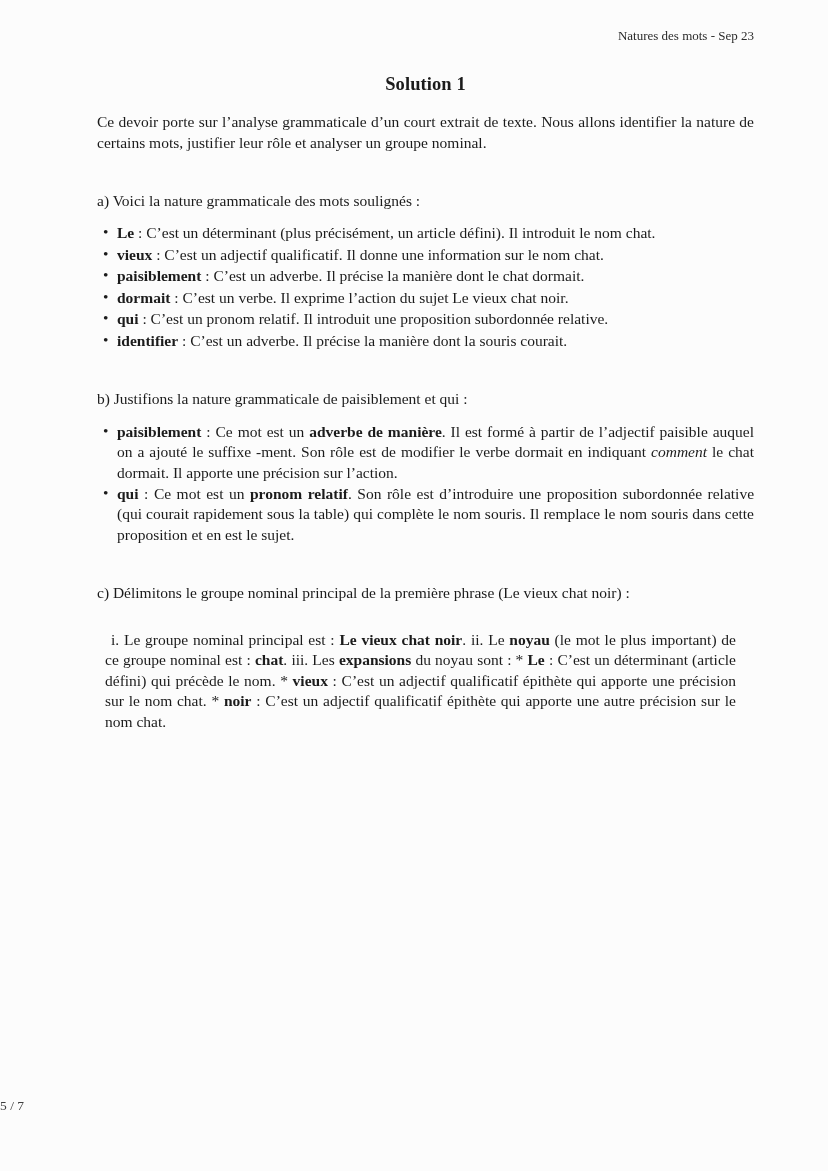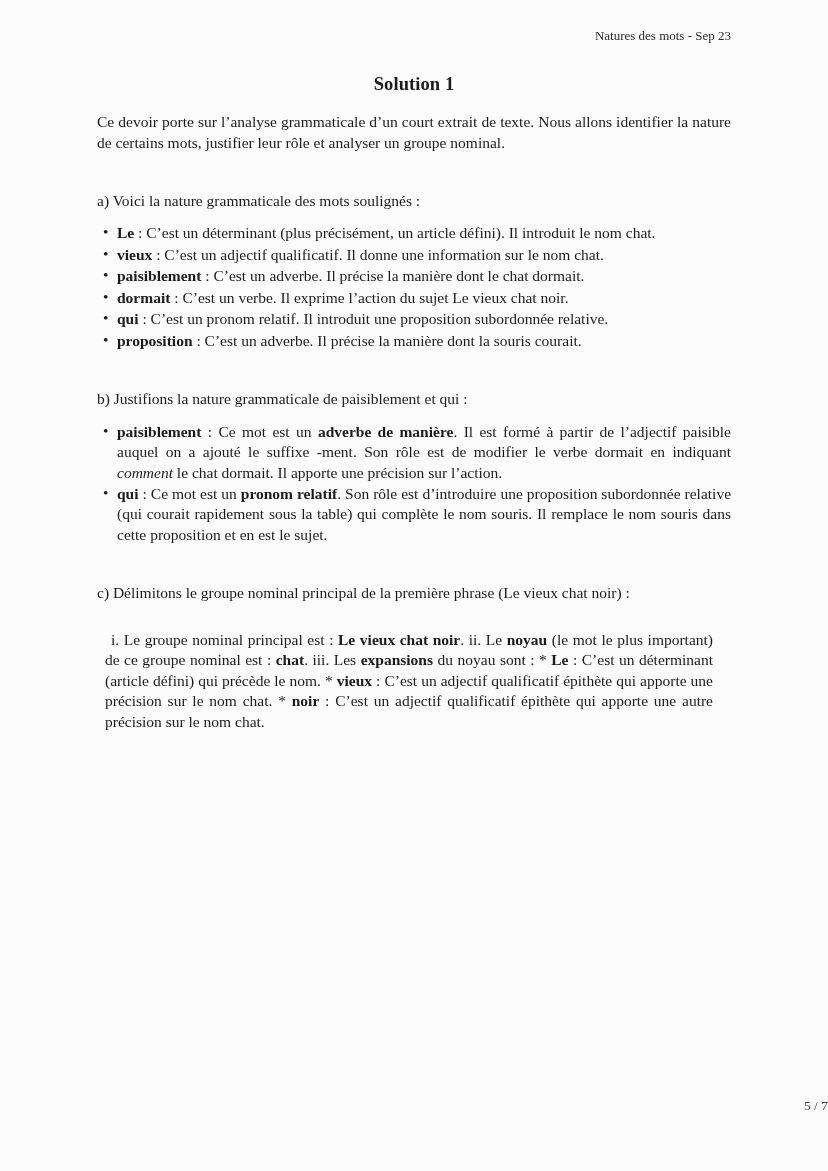--- a/index.html
+++ b/index.html
@@ -12,21 +12,21 @@
     position: relative;
     width: 828px;
     height: 1171px;
     margin: 0 auto;
     background: #fcfcfc;
     color: #1b1b1b;
     font-family: "Liberation Serif", "DejaVu Serif", serif;
     font-size: 15.5px;
     line-height: 1.32;
     box-sizing: border-box;
-    padding: 28px 97px 0 97px;
+    padding: 28px 74px 0 97px;
     overflow: hidden;
   }
   .header {
     text-align: right;
     font-size: 13px;
     color: #2b2b2b;
     line-height: 1.3;
   }
   .title {
     font-size: 18.5px;
@@ -70,21 +70,21 @@
   .c-block {
     margin: 26px 18px 0 8px;
     text-indent: 6px;
     text-align: justify;
   }
   .footer {
     position: absolute;
     bottom: 56px;
     left: 0;
     width: 100%;
-    text-align: right;
+    text-align: left;
     font-size: 13.5px;
     color: #3d3d3d;
   }
 </style>
 </head>
 <body>
 
 <div class="page">
 
   <div class="header">
@@ -96,21 +96,21 @@
   <p class="para intro"><span>Ce devoir porte sur l’analyse grammaticale d’un court extrait de texte. Nous allons identifier la nature de certains mots, justifier leur rôle et analyser un groupe nominal.</span></p>
 
   <section class="section">
     <p class="para section-heading">a) Voici la nature grammaticale des mots soulignés :</p>
     <ul class="items">
       <li><span style="font-weight: 700;">Le</span><span> : C’est un déterminant (plus précisément, un article défini). Il introduit le nom chat.</span></li>
       <li><span style="font-weight: 700;">vieux</span><span> : C’est un adjectif qualificatif. Il donne une information sur le nom chat.</span></li>
       <li><span style="font-weight: 700;">paisiblement</span><span> : C’est un adverbe. Il précise la manière dont le chat dormait.</span></li>
       <li><span style="font-weight: 700;">dormait</span><span> : C’est un verbe. Il exprime l’action du sujet Le vieux chat noir.</span></li>
       <li><span style="font-weight: 700;">qui</span><span> : C’est un pronom relatif. Il introduit une proposition subordonnée relative.</span></li>
-      <li><span style="font-weight: 700;">proposition</span><span> : C’est un adverbe. Il précise la manière dont la souris courait.</span></li>
+      <li><span style="font-weight: 700;">identifier</span><span> : C’est un adverbe. Il précise la manière dont la souris courait.</span></li>
     </ul>
   </section>
 
   <section class="section">
     <p class="para section-heading">b) Justifions la nature grammaticale de paisiblement et qui :</p>
     <ul class="items">
       <li><span style="font-weight: 700;">paisiblement</span><span> : Ce mot est un </span><span style="font-weight: 700;">adverbe de manière</span><span>. Il est formé à partir de l’adjectif paisible auquel on a ajouté le suffixe -ment. Son rôle est de modifier le verbe dormait en indiquant </span><span style="font-style: italic;">comment</span><span> le chat dormait. Il apporte une précision sur l’action.</span></li>
       <li><span style="font-weight: 700;">qui</span><span> : Ce mot est un </span><span style="font-weight: 700;">pronom relatif</span><span>. Son rôle est d’introduire une proposition subordonnée relative (qui courait rapidement sous la table) qui complète le nom souris. Il remplace le nom souris dans cette proposition et en est le sujet.</span></li>
     </ul>
   </section>

